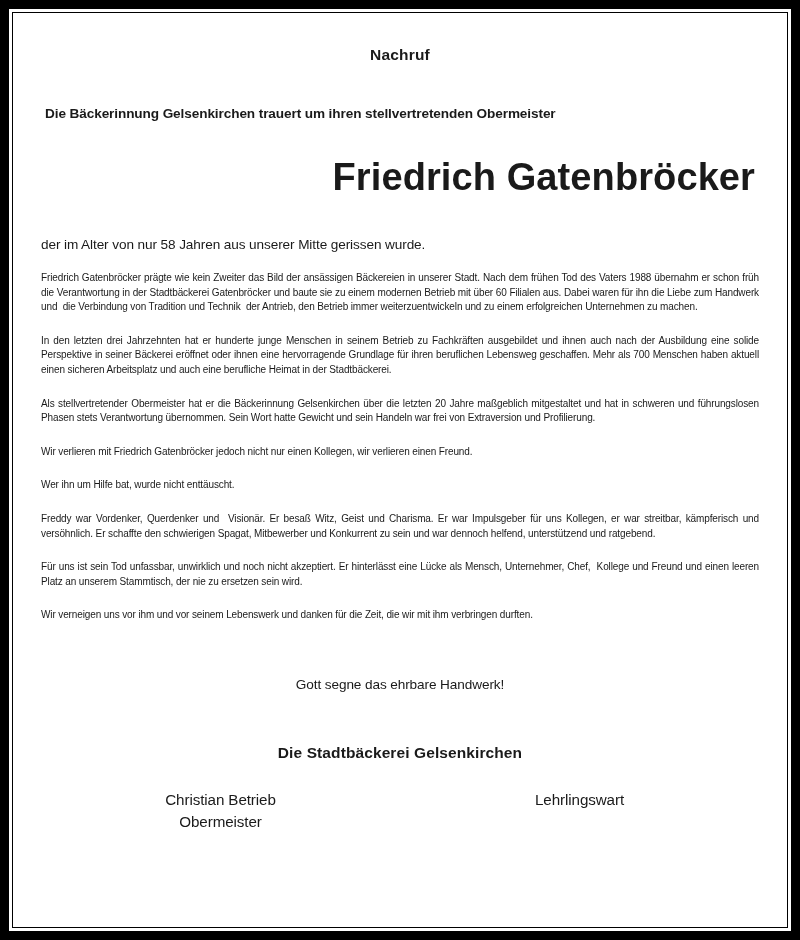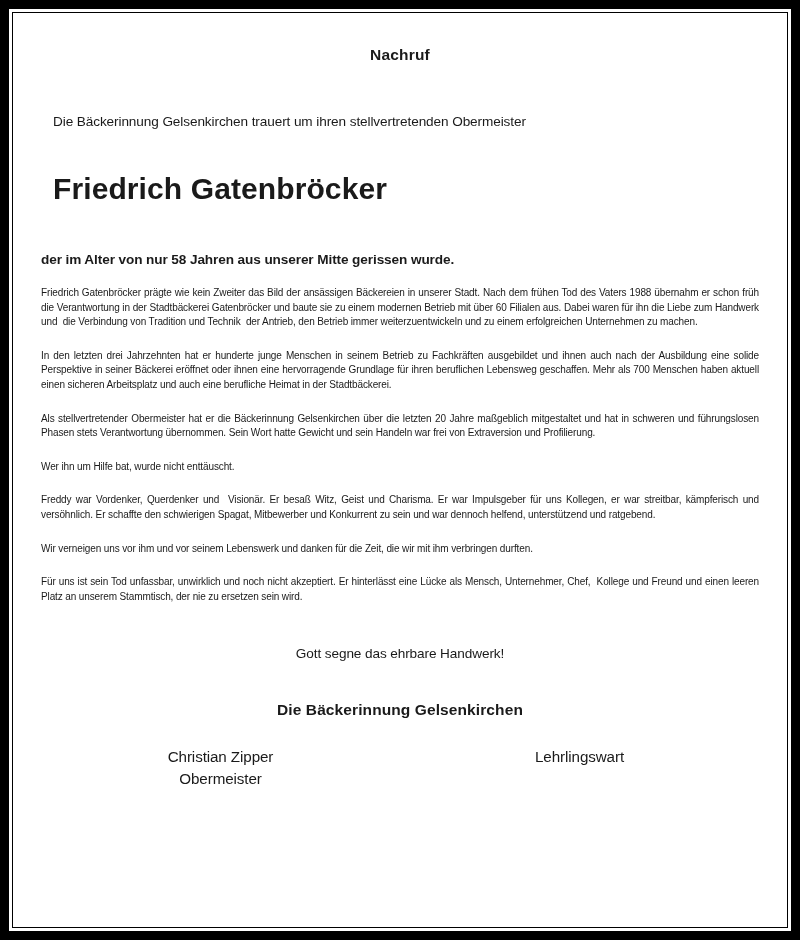--- a/index.html
+++ b/index.html
@@ -52,57 +52,57 @@
   .title {
     text-align: center;
     font-weight: bold;
     font-size: 15.5px;
     letter-spacing: 0.2px;
     margin: 0;
     padding-top: 46px;
   }
   .intro {
     font-size: 13.6px;
-    margin: 12px;
+    margin: 4px;
     padding-top: 38px;
     text-align: left;
     letter-spacing: -0.1px;
+    font-weight: bold;
   }
   .deceased-name {
-    text-align: left;
+    text-align: right;
     font-weight: bold;
-    font-size: 30px;
-    margin: 12px;
+    font-size: 38px;
+    margin: 4px;
     padding-top: 31px;
     letter-spacing: 0.1px;
   }
   .age-line {
     font-size: 13.6px;
     margin: 0;
     padding-top: 34px;
     letter-spacing: -0.1px;
-    font-weight: bold;
   }
   .body-para {
     font-size: 10px;
     line-height: 1.46;
     text-align: justify;
     text-justify: inter-word;
     margin: 0;
     padding-top: 19px;
     letter-spacing: -0.12px;
     white-space: pre-wrap;
   }
   .body-para.single {
     text-align: left;
   }
   .blessing {
     text-align: center;
     font-size: 13.6px;
-    margin: 4px;
+    margin: 16px;
     padding-top: 38px;
     letter-spacing: -0.1px;
   }
   .org-name {
     text-align: center;
     font-weight: bold;
     font-size: 15.5px;
     margin: 0;
     padding-top: 36px;
     letter-spacing: 0.1px;
@@ -141,32 +141,33 @@
 
     <p class="intro">Die Bäckerinnung Gelsenkirchen trauert um ihren stellvertretenden Obermeister</p>
 
     <h2 class="deceased-name">Friedrich Gatenbröcker</h2>
 
     <p class="age-line">der im Alter von nur 58 Jahren aus unserer Mitte gerissen wurde.</p>
 
     <p class="body-para">Friedrich Gatenbröcker prägte wie kein Zweiter das Bild der ansässigen Bäckereien in unserer Stadt. Nach dem frühen Tod des Vaters 1988 übernahm er schon früh die Verantwortung in der Stadtbäckerei Gatenbröcker und baute sie zu einem modernen Betrieb mit über 60 Filialen aus. Dabei waren für ihn die Liebe zum Handwerk und  die Verbindung von Tradition und Technik  der Antrieb, den Betrieb immer weiterzuentwickeln und zu einem erfolgreichen Unternehmen zu machen.</p>
     <p class="body-para">In den letzten drei Jahrzehnten hat er hunderte junge Menschen in seinem Betrieb zu Fachkräften ausgebildet und ihnen auch nach der Ausbildung eine solide Perspektive in seiner Bäckerei eröffnet oder ihnen eine hervorragende Grundlage für ihren beruflichen Lebensweg geschaffen. Mehr als 700 Menschen haben aktuell einen sicheren Arbeitsplatz und auch eine berufliche Heimat in der Stadtbäckerei.</p>
     <p class="body-para">Als stellvertretender Obermeister hat er die Bäckerinnung Gelsenkirchen über die letzten 20 Jahre maßgeblich mitgestaltet und hat in schweren und führungslosen Phasen stets Verantwortung übernommen. Sein Wort hatte Gewicht und sein Handeln war frei von Extraversion und Profilierung.</p>
+    <p class="body-para single">Wir verlieren mit Friedrich Gatenbröcker jedoch nicht nur einen Kollegen, wir verlieren einen Freund.</p>
     <p class="body-para single">Wer ihn um Hilfe bat, wurde nicht enttäuscht.</p>
     <p class="body-para">Freddy war Vordenker, Querdenker und  Visionär. Er besaß Witz, Geist und Charisma. Er war Impulsgeber für uns Kollegen, er war streitbar, kämpferisch und versöhnlich. Er schaffte den schwierigen Spagat, Mitbewerber und Konkurrent zu sein und war dennoch helfend, unterstützend und ratgebend.</p>
+    <p class="body-para">Für uns ist sein Tod unfassbar, unwirklich und noch nicht akzeptiert. Er hinterlässt eine Lücke als Mensch, Unternehmer, Chef,  Kollege und Freund und einen leeren Platz an unserem Stammtisch, der nie zu ersetzen sein wird.</p>
     <p class="body-para single">Wir verneigen uns vor ihm und vor seinem Lebenswerk und danken für die Zeit, die wir mit ihm verbringen durften.</p>
-    <p class="body-para">Für uns ist sein Tod unfassbar, unwirklich und noch nicht akzeptiert. Er hinterlässt eine Lücke als Mensch, Unternehmer, Chef,  Kollege und Freund und einen leeren Platz an unserem Stammtisch, der nie zu ersetzen sein wird.</p>
 
     <p class="blessing">Gott segne das ehrbare Handwerk!</p>
 
-    <p class="org-name">Die Bäckerinnung Gelsenkirchen</p>
+    <p class="org-name">Die Stadtbäckerei Gelsenkirchen</p>
 
     <div class="signatures">
       <div class="signature">
-        <div class="sig-name">Christian Zipper</div>
+        <div class="sig-name">Christian Betrieb</div>
         <div class="sig-role">Obermeister</div>
       </div>
       <div class="signature">
         <div class="sig-role">Lehrlingswart</div>
       </div>
     </div>
 
   </div>
 </div>
 

